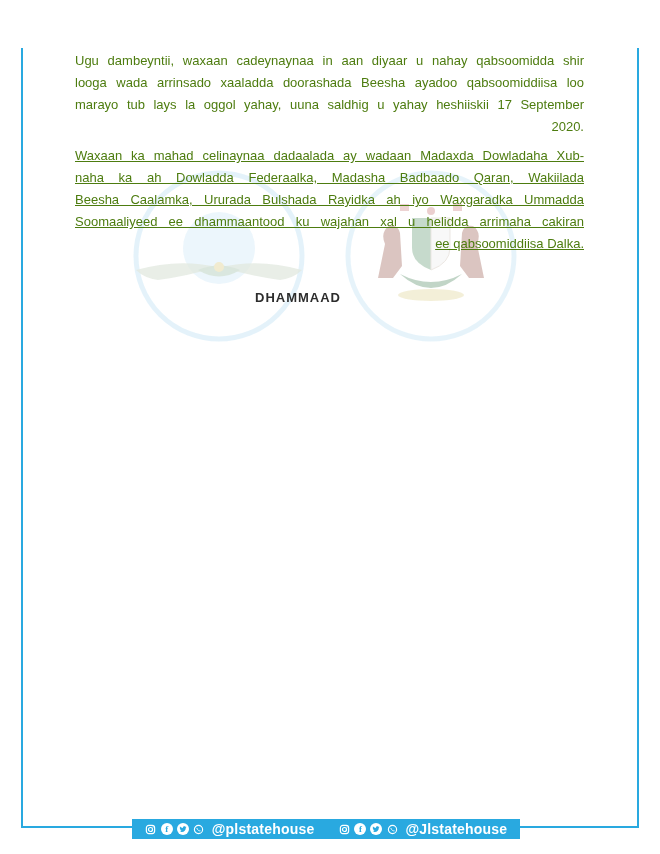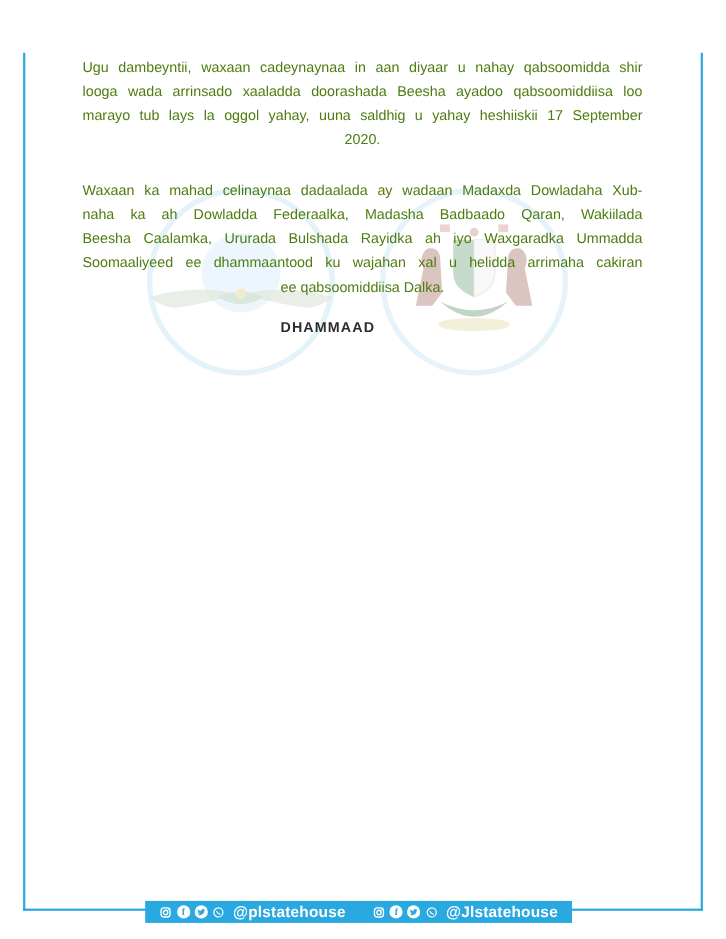--- a/index.html
+++ b/index.html
@@ -13,23 +13,23 @@
   #border-right{left:637px;top:48px;width:2px;height:780px;}
   #border-bottom{left:21px;top:826px;width:618px;height:2px;}
 
   
   .watermark{position:absolute;z-index:0;}
 
   
   .doc-text{position:absolute;left:75px;width:509px;z-index:2;color:#4d7c0f;
     font-size:13px;line-height:22px;}
   #paragraph-1{top:50px;}
-  #paragraph-2{top:162px;}
+  #paragraph-2{top:145px;text-decoration:underline;}
   .jline{text-align:justify;text-align-last:justify;}
-  .jlast{text-align:center;}
+  .jlast{text-align:right;}
   #end-marker{position:absolute;left:0;top:287px;width:596px;text-align:center;
     z-index:2;font-size:13px;line-height:22px;font-weight:bold;color:#2d2d2d;
     letter-spacing:1px;}
 
   
   #footer-bar{
     position:absolute;left:132px;top:819px;width:388px;height:20px;
     background:#29a9e0;z-index:3;display:flex;align-items:center;
     justify-content:center;gap:24px;
   }

